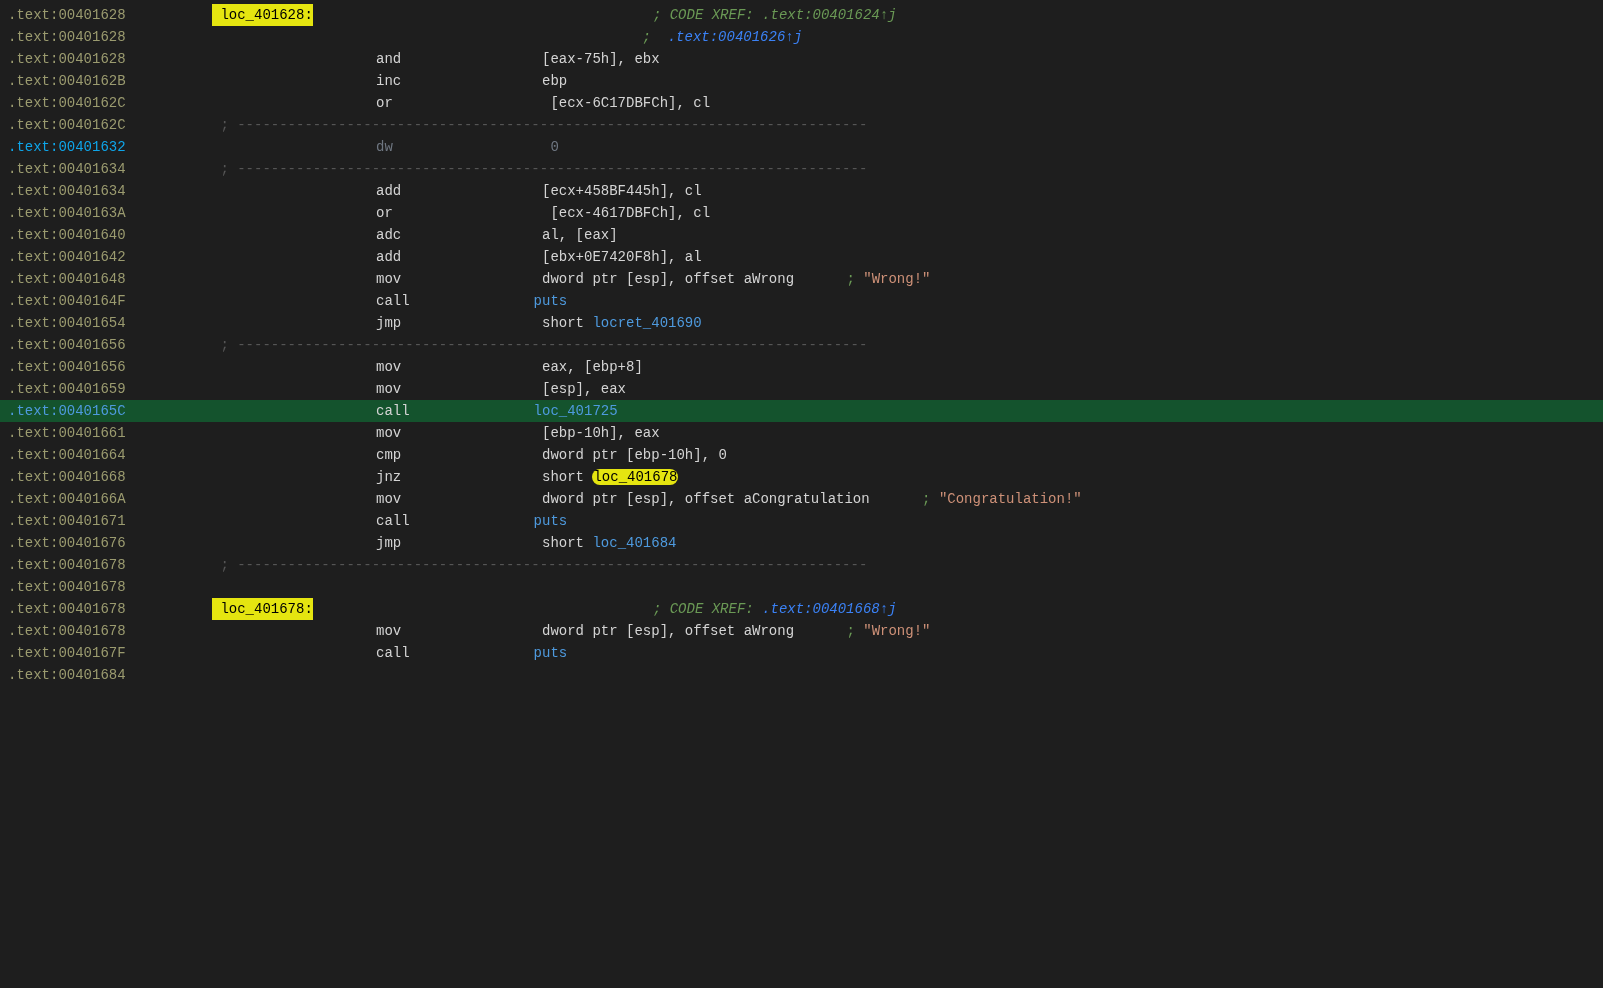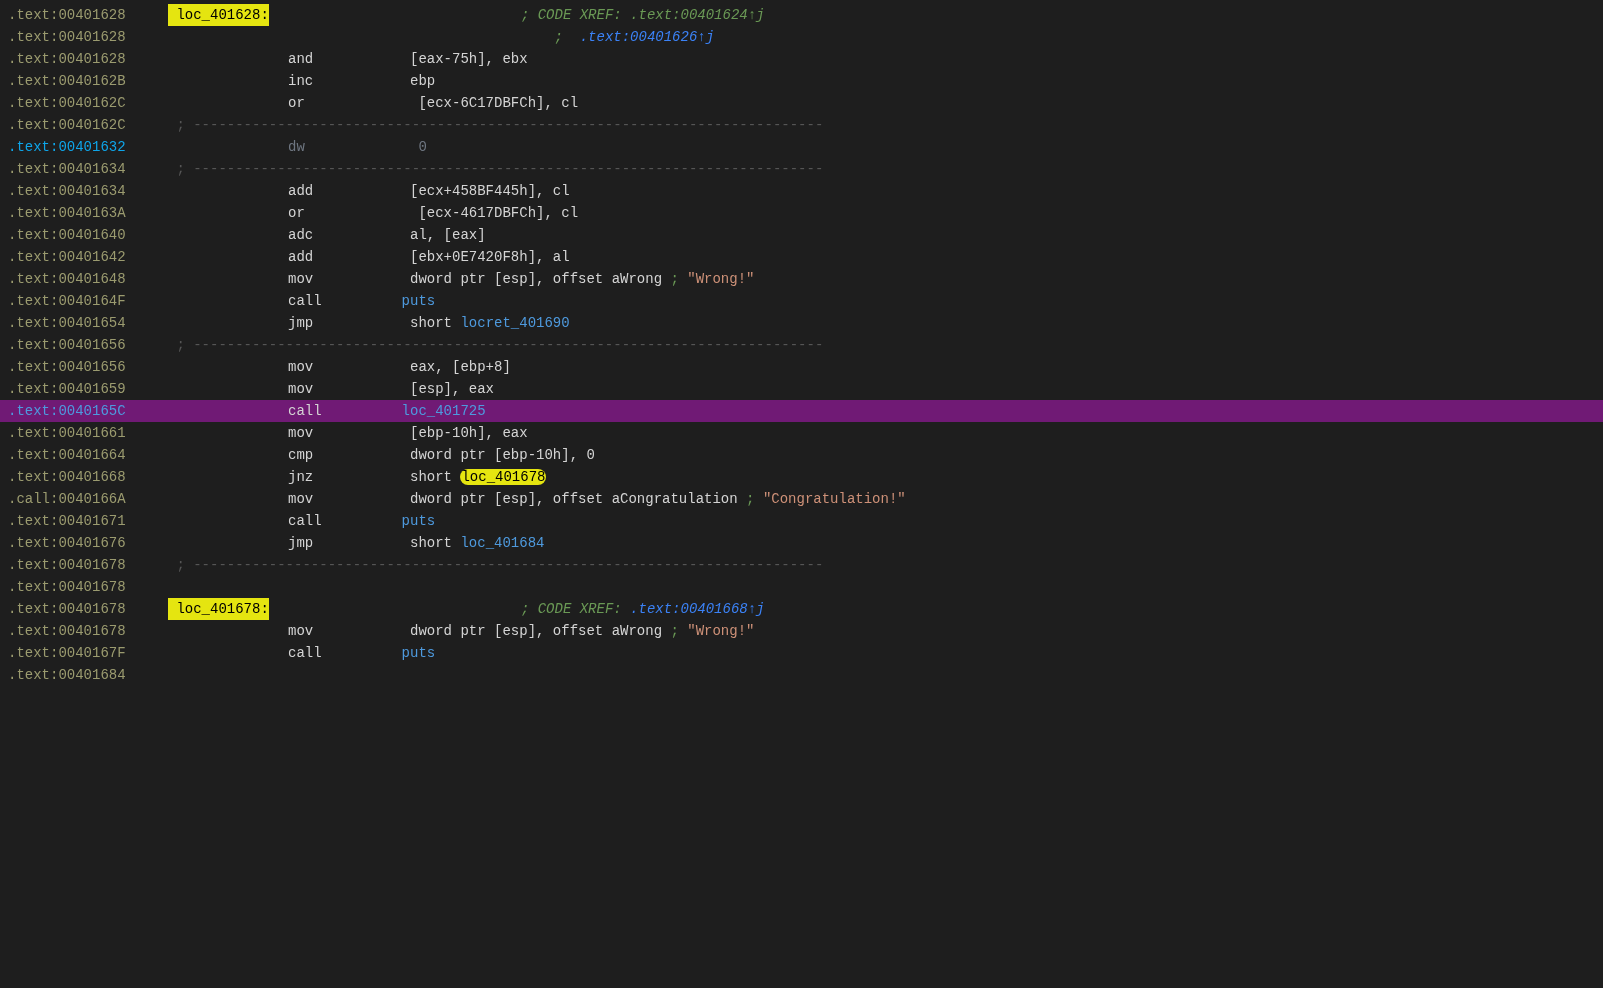--- a/index.html
+++ b/index.html
@@ -14,23 +14,24 @@
       background: #1e1e1e;
       padding: 4px 0;
       min-width: 1603px;
     }
     .code-line {
       display: flex;
       align-items: baseline;
       padding: 0 8px;
       line-height: 22px;
       white-space: pre;
+      gap: 44px;
     }
     .code-line.highlighted {
-      background: #701a75;
+      background: #14532d;
     }
     .addr {
       color: #9b9b6f;
       min-width: 160px;
       display: inline-block;
     }
     .addr.gray {
       color: #0ea5e9;
     }
     .addr.blue {
@@ -227,21 +228,21 @@
   </div>
 
   <div class="code-line">
     <span class="addr">.text:00401668</span>
     <span class="indent"> </span>
     <span class="mnemonic">jnz</span>
     <span class="operand">     short <span class="label-ref highlight">loc_401678</span></span>
   </div>
 
   <div class="code-line">
-    <span class="addr">.call:0040166A</span>
+    <span class="addr">.text:0040166A</span>
     <span class="indent"> </span>
     <span class="mnemonic">mov</span>
     <span class="operand">     dword ptr [esp], offset aCongratulation </span>
     <span class="comment">; <span class="string">"Congratulation!"</span></span>
   </div>
 
   <div class="code-line">
     <span class="addr">.text:00401671</span>
     <span class="indent"> </span>
     <span class="mnemonic">call</span>

